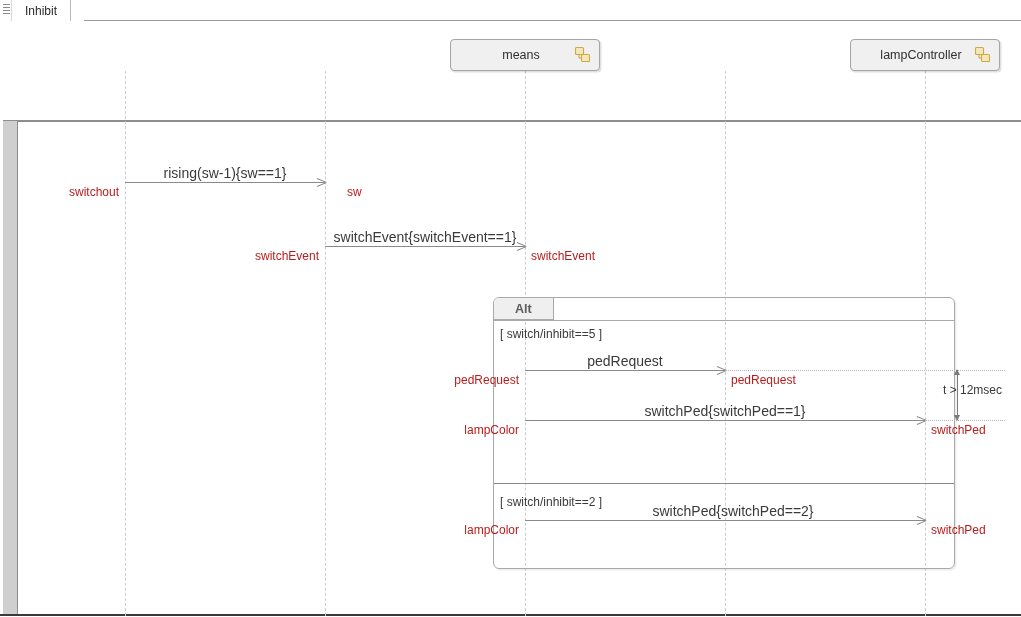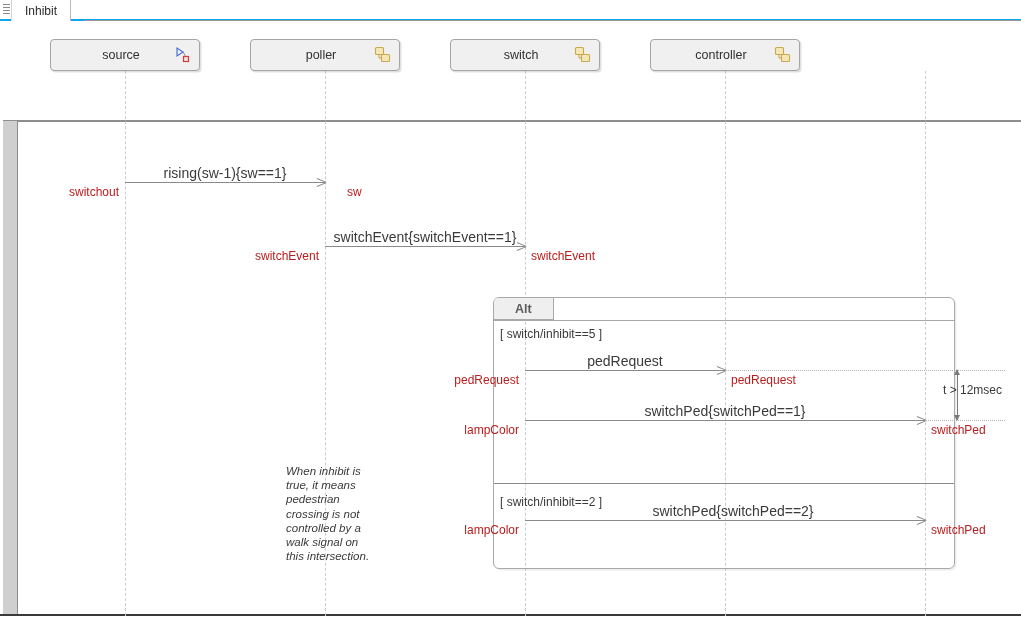--- a/index.html
+++ b/index.html
@@ -19,21 +19,21 @@
     background: #ffffff;
     box-sizing: border-box;
   }
 
   
   .tabbar {
     position: absolute;
     left: 0; top: 0;
     width: 1021px; height: 25px;
     background: #ffffff;
-    border-bottom: 6px solid #0ea5e9;
+    border-bottom: 2px solid #0ea5e9;
     box-sizing: border-box;
   }
   .tab-handle {
     position: absolute;
     left: 3px; top: 2px;
     width: 8px; height: 14px;
     box-sizing: border-box;
   }
   .tab-handle i {
     display: block;
@@ -282,72 +282,51 @@
     <div class="tabrest"></div>
   </div>
 
   <div class="canvas">
 
     <div class="gutter-top-rule"></div>
     <div class="gutter"></div>
     <div class="bottom-rule"></div>
 
     <div class="lifeline" style="left:125px"></div>
-    <div class="head" style="left:50px">
-      <span class="hname">source</span>
-      <span class="hicon">
-        <svg width="18" height="18" viewBox="0 0 18 18">
-          <path d="M3 2 L3 10 L9 6 Z" fill="none" stroke="#4a6fd4" stroke-width="1.2"></path>
-          <line x1="9" y1="6" x2="12" y2="11" stroke="#8a8a8a" stroke-width="1"></line>
-          <rect x="9.5" y="10.5" width="5" height="5" fill="#f5e0e0" stroke="#d13b3b" stroke-width="1.2"></rect>
-        </svg>
-      </span>
-    </div>
 
     <div class="lifeline" style="left:325px"></div>
-    <div class="head" style="left:250px">
-      <span class="hname">poller</span>
+
+    <div class="lifeline" style="left:525px"></div>
+    <div class="head" style="left:450px">
+      <span class="hname">means</span>
       <span class="hicon">
         <svg width="18" height="18" viewBox="0 0 18 18">
           <rect x="1.5" y="1.5" width="8" height="7" rx="1" fill="#f5e7b8" stroke="#c9a949" stroke-width="1.1"></rect>
           <rect x="7.5" y="8.5" width="8" height="7" rx="1" fill="#f5e7b8" stroke="#c9a949" stroke-width="1.1"></rect>
           <line x1="5" y1="8.5" x2="5" y2="12" stroke="#c9a949" stroke-width="1.1"></line>
           <line x1="5" y1="12" x2="7.5" y2="12" stroke="#c9a949" stroke-width="1.1"></line>
         </svg>
       </span>
     </div>
 
-    <div class="lifeline" style="left:525px"></div>
-    <div class="head" style="left:450px">
-      <span class="hname">switch</span>
+    <div class="lifeline" style="left:725px"></div>
+
+    <div class="lifeline" style="left:925px"></div>
+    <div class="head" style="left:850px">
+      <span class="hname">lampController</span>
       <span class="hicon">
         <svg width="18" height="18" viewBox="0 0 18 18">
           <rect x="1.5" y="1.5" width="8" height="7" rx="1" fill="#f5e7b8" stroke="#c9a949" stroke-width="1.1"></rect>
           <rect x="7.5" y="8.5" width="8" height="7" rx="1" fill="#f5e7b8" stroke="#c9a949" stroke-width="1.1"></rect>
           <line x1="5" y1="8.5" x2="5" y2="12" stroke="#c9a949" stroke-width="1.1"></line>
           <line x1="5" y1="12" x2="7.5" y2="12" stroke="#c9a949" stroke-width="1.1"></line>
         </svg>
       </span>
     </div>
 
-    <div class="lifeline" style="left:725px"></div>
-    <div class="head" style="left:650px">
-      <span class="hname">controller</span>
-      <span class="hicon">
-        <svg width="18" height="18" viewBox="0 0 18 18">
-          <rect x="1.5" y="1.5" width="8" height="7" rx="1" fill="#f5e7b8" stroke="#c9a949" stroke-width="1.1"></rect>
-          <rect x="7.5" y="8.5" width="8" height="7" rx="1" fill="#f5e7b8" stroke="#c9a949" stroke-width="1.1"></rect>
-          <line x1="5" y1="8.5" x2="5" y2="12" stroke="#c9a949" stroke-width="1.1"></line>
-          <line x1="5" y1="12" x2="7.5" y2="12" stroke="#c9a949" stroke-width="1.1"></line>
-        </svg>
-      </span>
-    </div>
-
-    <div class="lifeline" style="left:925px"></div>
-
     <div class="frag" style="left:493px; top:276px; width:462px; height:272px;">
       <div class="frag-tab">
         <span>Alt</span>
       </div>
       <div class="frag-headrule"></div>
       <div class="frag-divider" style="top:185px"></div>
     </div>
 
     <div class="guard" style="left:500px; top:306px;">[ switch/inhibit==5 ]</div>
     <div class="guard" style="left:500px; top:474px;">[ switch/inhibit==2 ]</div>
@@ -388,16 +367,15 @@
     <div class="endlabel" style="left:931px; top:502px;">switchPed</div>
 
     <div class="dotline" style="left:725px; top:349px; width:280px;"></div>
     <div class="dotline" style="left:925px; top:399px; width:80px;"></div>
     <div class="durline" style="left:957px; top:349px; height:50px;">
       <span class="dur-up"></span>
       <span class="dur-dn"></span>
     </div>
     <div class="durlabel" style="left:943px; top:362px;">t &gt; 12msec</div>
 
-    <div class="note" style="left:286px; top:443px;">When inhibit is true, it means pedestrian crossing is not controlled by a walk signal on this intersection.</div>
 
   </div>
 </div>
 
 </body></html>

